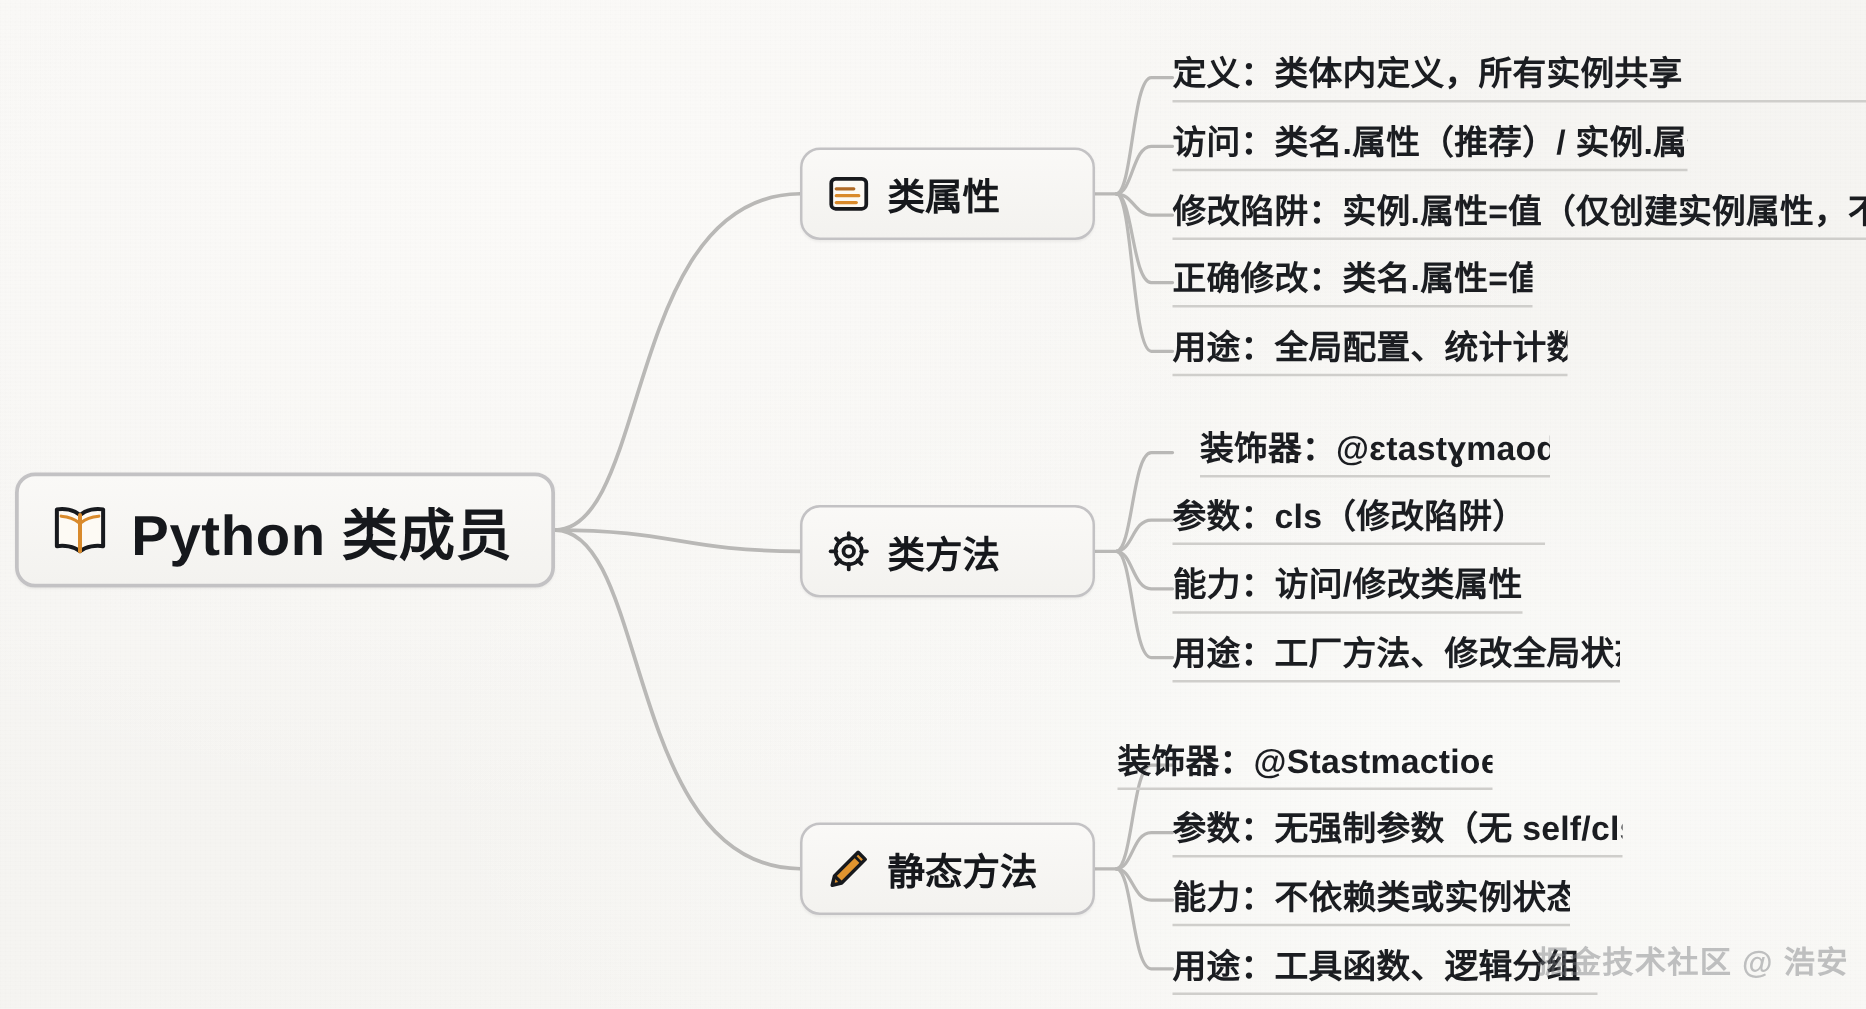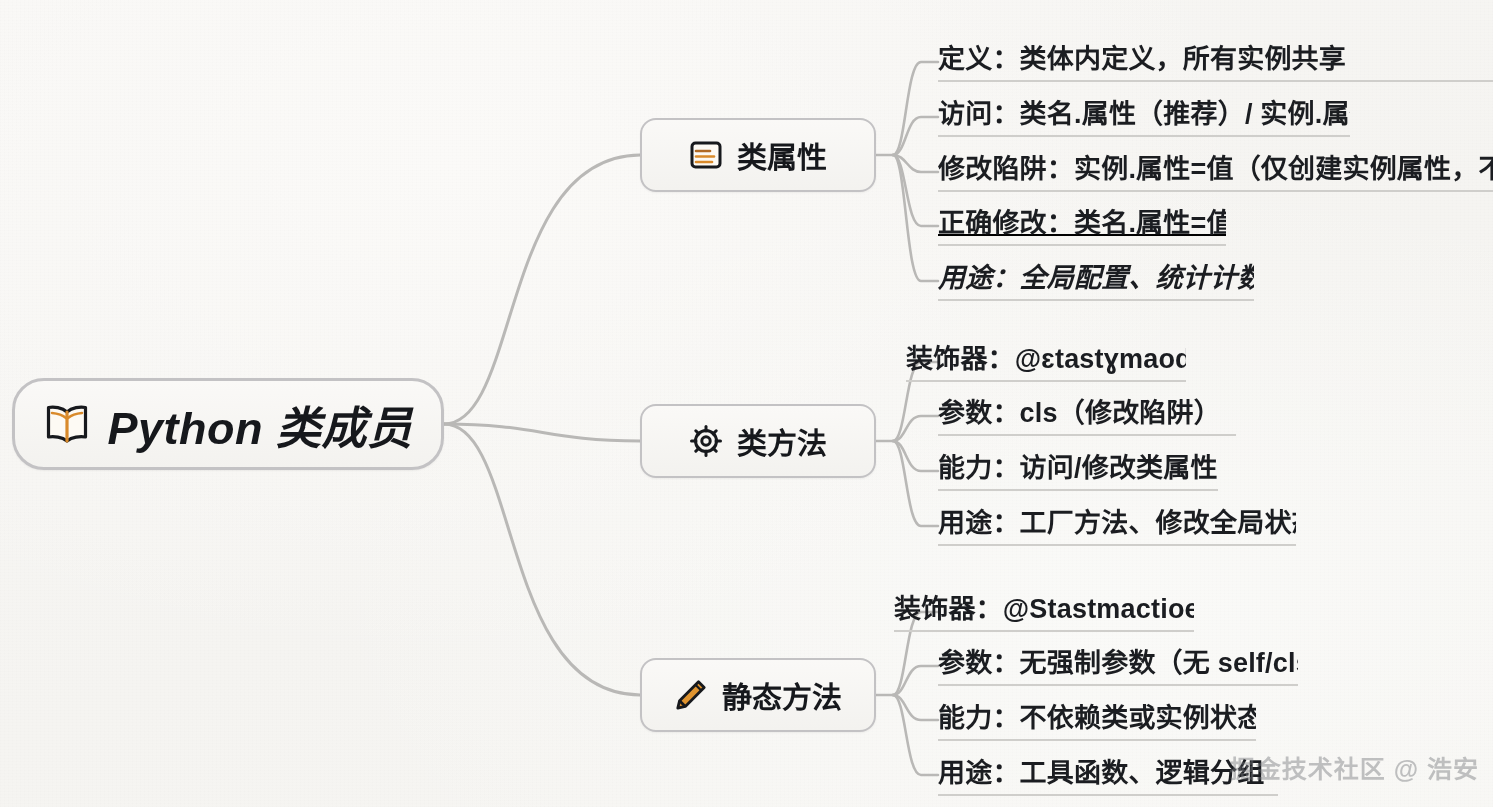--- a/index.html
+++ b/index.html
@@ -42,32 +42,30 @@
   
   .node {
     position: absolute;
     box-sizing: border-box;
     display: flex;
     align-items: center;
     background: linear-gradient(180deg, #faf9f7 0%, #f3f2ef 100%);
     border: 2px solid #c3c2c4;
     border-radius: 16px;
     box-shadow: 0 1px 2px rgba(0,0,0,.05);
-    justify-content: center;
   }
   .node-root {
     left: 12px;
     top: 378px;
     width: 432px;
     height: 92px;
-    border-radius: 32px;
+    border-radius: 16px;
     border-width: 3px;
     padding: 0 26px;
     gap: 18px;
-    font-style: italic;
   }
   .node-root .node-label {
     font-size: 45px;
     font-weight: 700;
     color: #16181c;
     letter-spacing: .5px;
     white-space: nowrap;
   }
   .node-branch {
     width: 236px;
@@ -222,34 +220,34 @@
 
   <div class="leaf" style="left:938px; top:38px; width:560px; height:44px;">
     <span class="leaf-text">定义：类体内定义，所有实例共享</span>
   </div>
   <div class="leaf" style="left:938px; top:93px; width:412px; height:44px;">
     <span class="leaf-text">访问：类名.属性（推荐）/ 实例.属性</span>
   </div>
   <div class="leaf" style="left:938px; top:148px; width:555px; height:44px;">
     <span class="leaf-text">修改陷阱：实例.属性=值（仅创建实例属性，不修改类属性）</span>
   </div>
-  <div class="leaf" style="left:938px; top:202px; width:288px; height:44px;text-decoration:underline;">
+  <div class="leaf" style="left:938px; top:202px; width:288px; height:44px;">
     <span class="leaf-text">正确修改：类名.属性=值</span>
   </div>
-  <div class="leaf" style="left:938px; top:257px; width:316px; height:44px;font-style:italic;">
+  <div class="leaf" style="left:938px; top:257px; width:316px; height:44px;">
     <span class="leaf-text">用途：全局配置、统计计数</span>
   </div>
 
-  <div class="leaf" style="left:906px; top:338px; width:280px; height:44px;text-align:right;">
+  <div class="leaf" style="left:960px; top:338px; width:280px; height:44px;text-align:right;">
     <span class="leaf-text">装饰器：@ɛtastɣmaod</span>
   </div>
   <div class="leaf" style="left:938px; top:392px; width:298px; height:44px;">
     <span class="leaf-text">参数：cls（修改陷阱）</span>
   </div>
-  <div class="leaf" style="left:938px; top:447px; width:280px; height:44px;">
+  <div class="leaf" style="left:938px; top:447px; width:280px; height:44px;justify-content:flex-end;">
     <span class="leaf-text">能力：访问/修改类属性</span>
   </div>
   <div class="leaf" style="left:938px; top:502px; width:358px; height:44px;">
     <span class="leaf-text">用途：工厂方法、修改全局状态</span>
   </div>
 
   <div class="leaf" style="left:894px; top:588px; width:300px; height:44px;">
     <span class="leaf-text">装饰器：@Stastmactioe</span>
   </div>
   <div class="leaf" style="left:938px; top:642px; width:360px; height:44px;">

